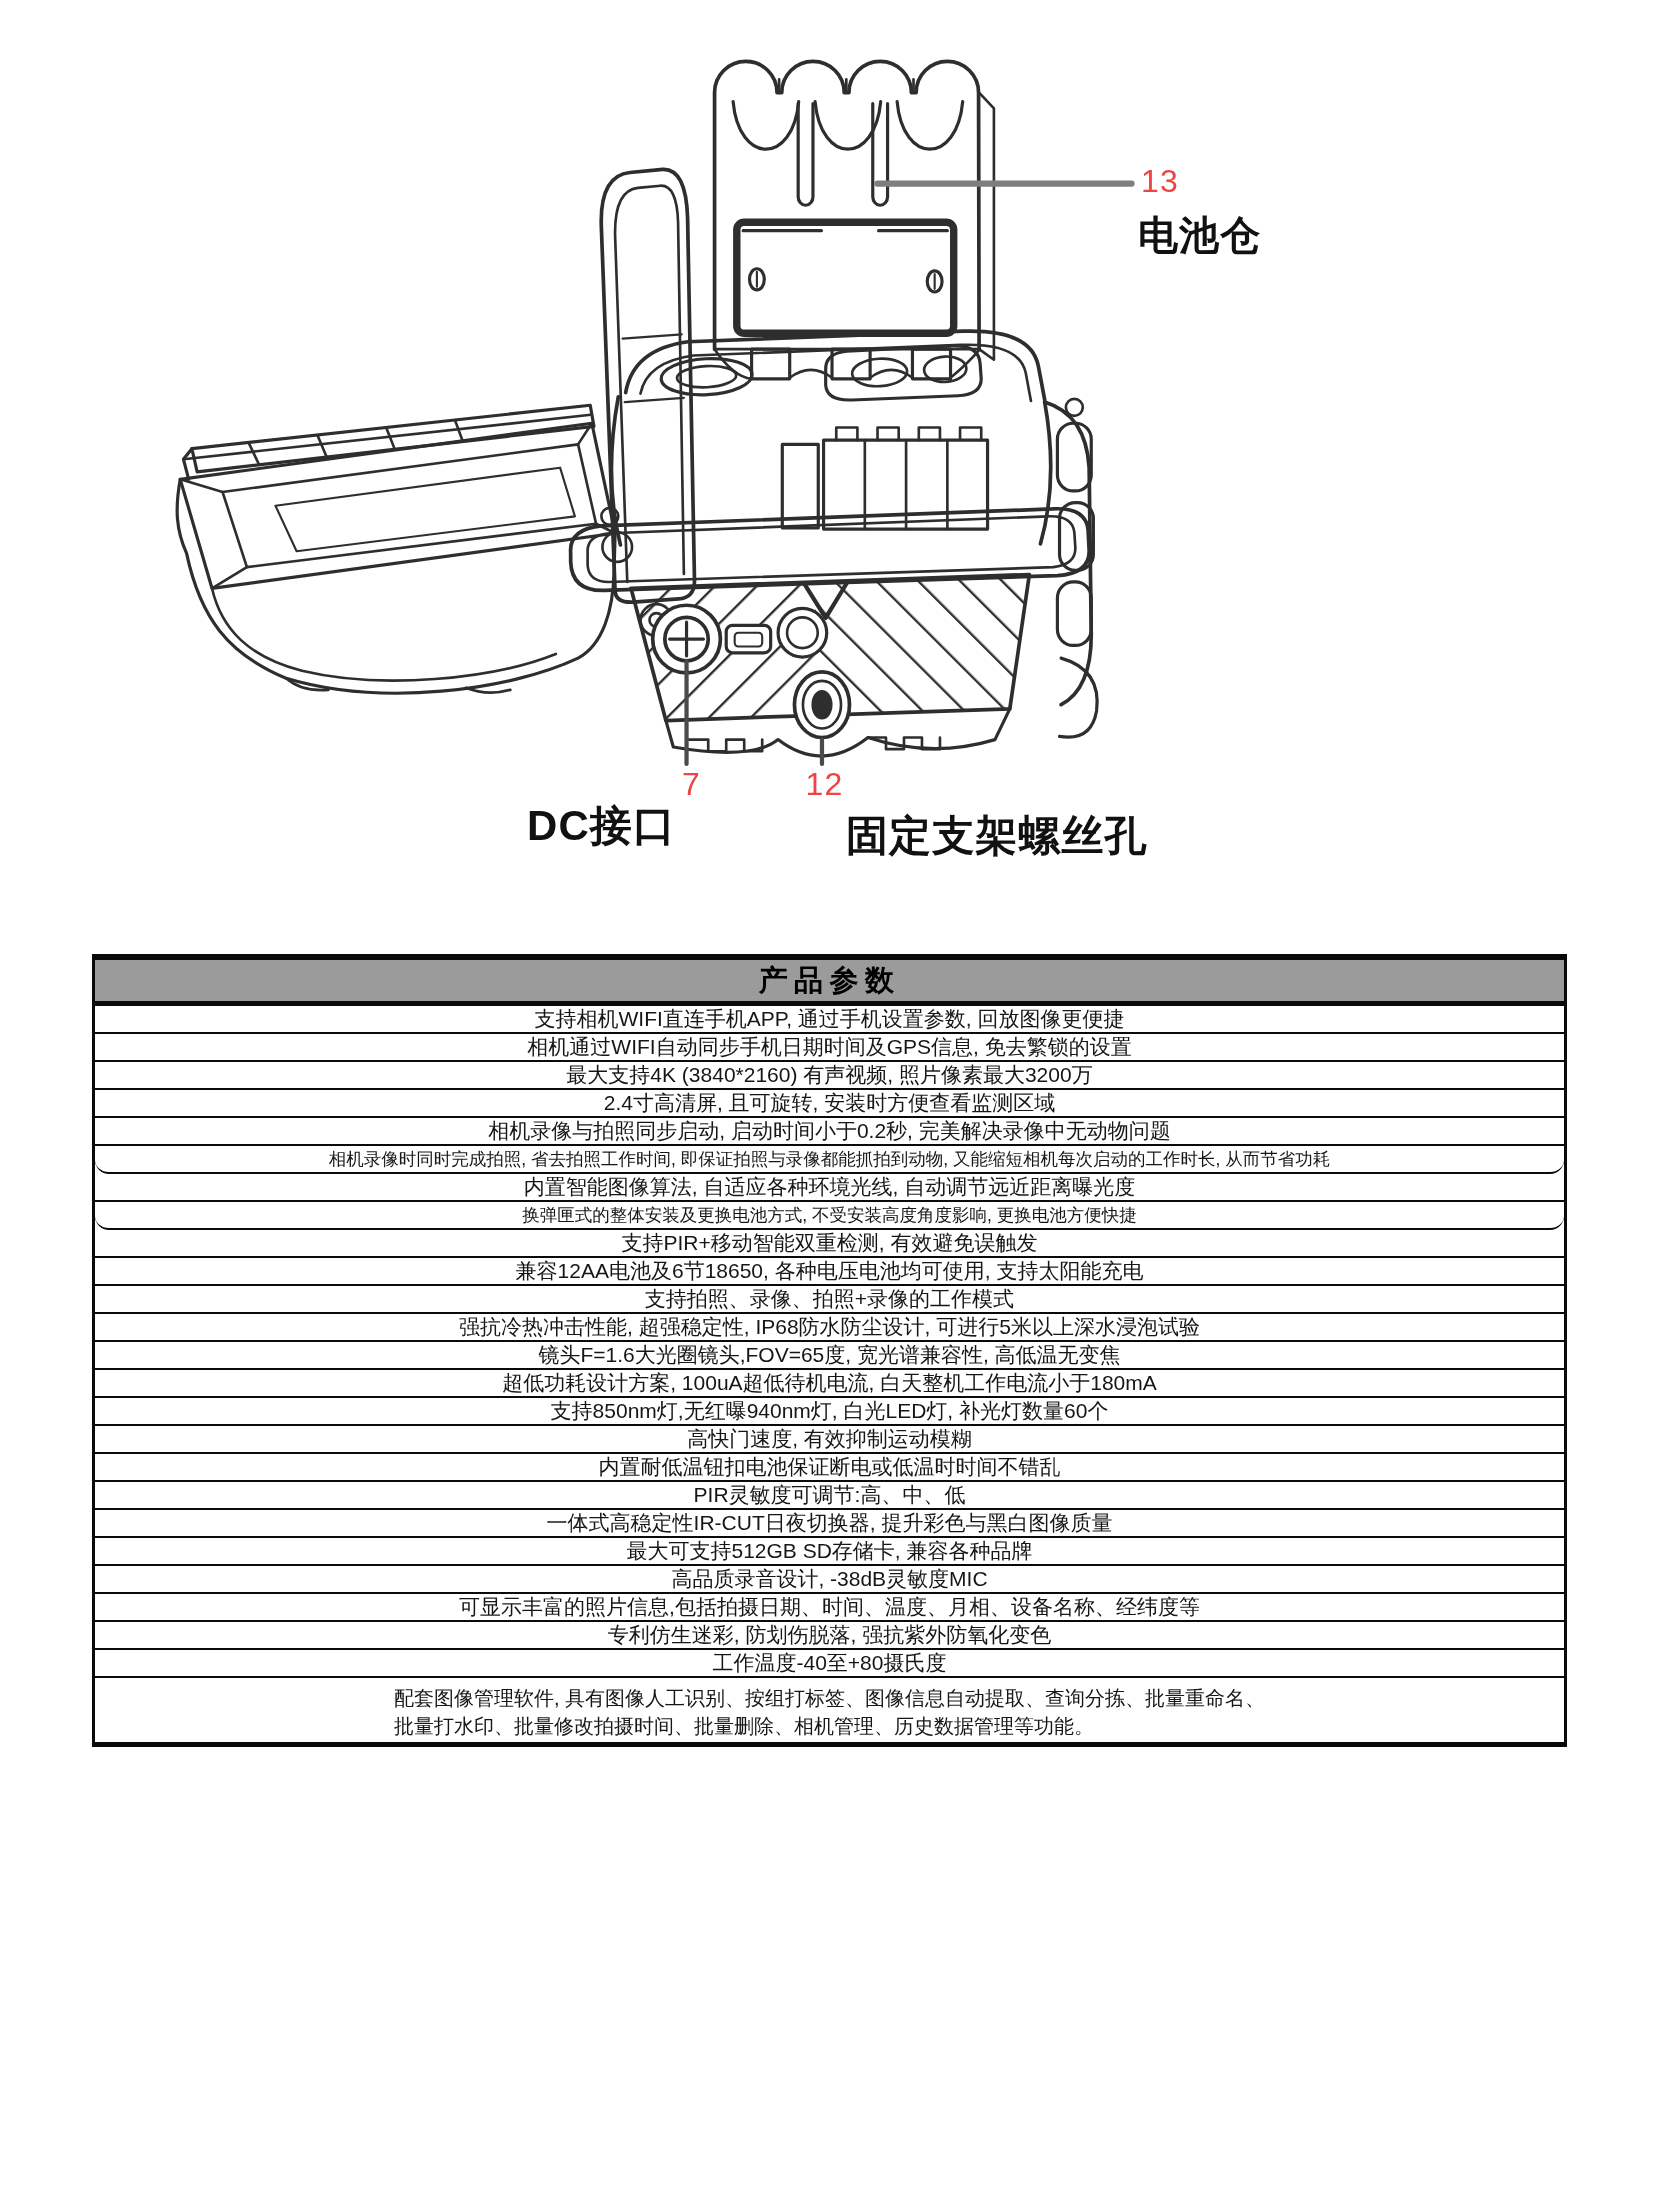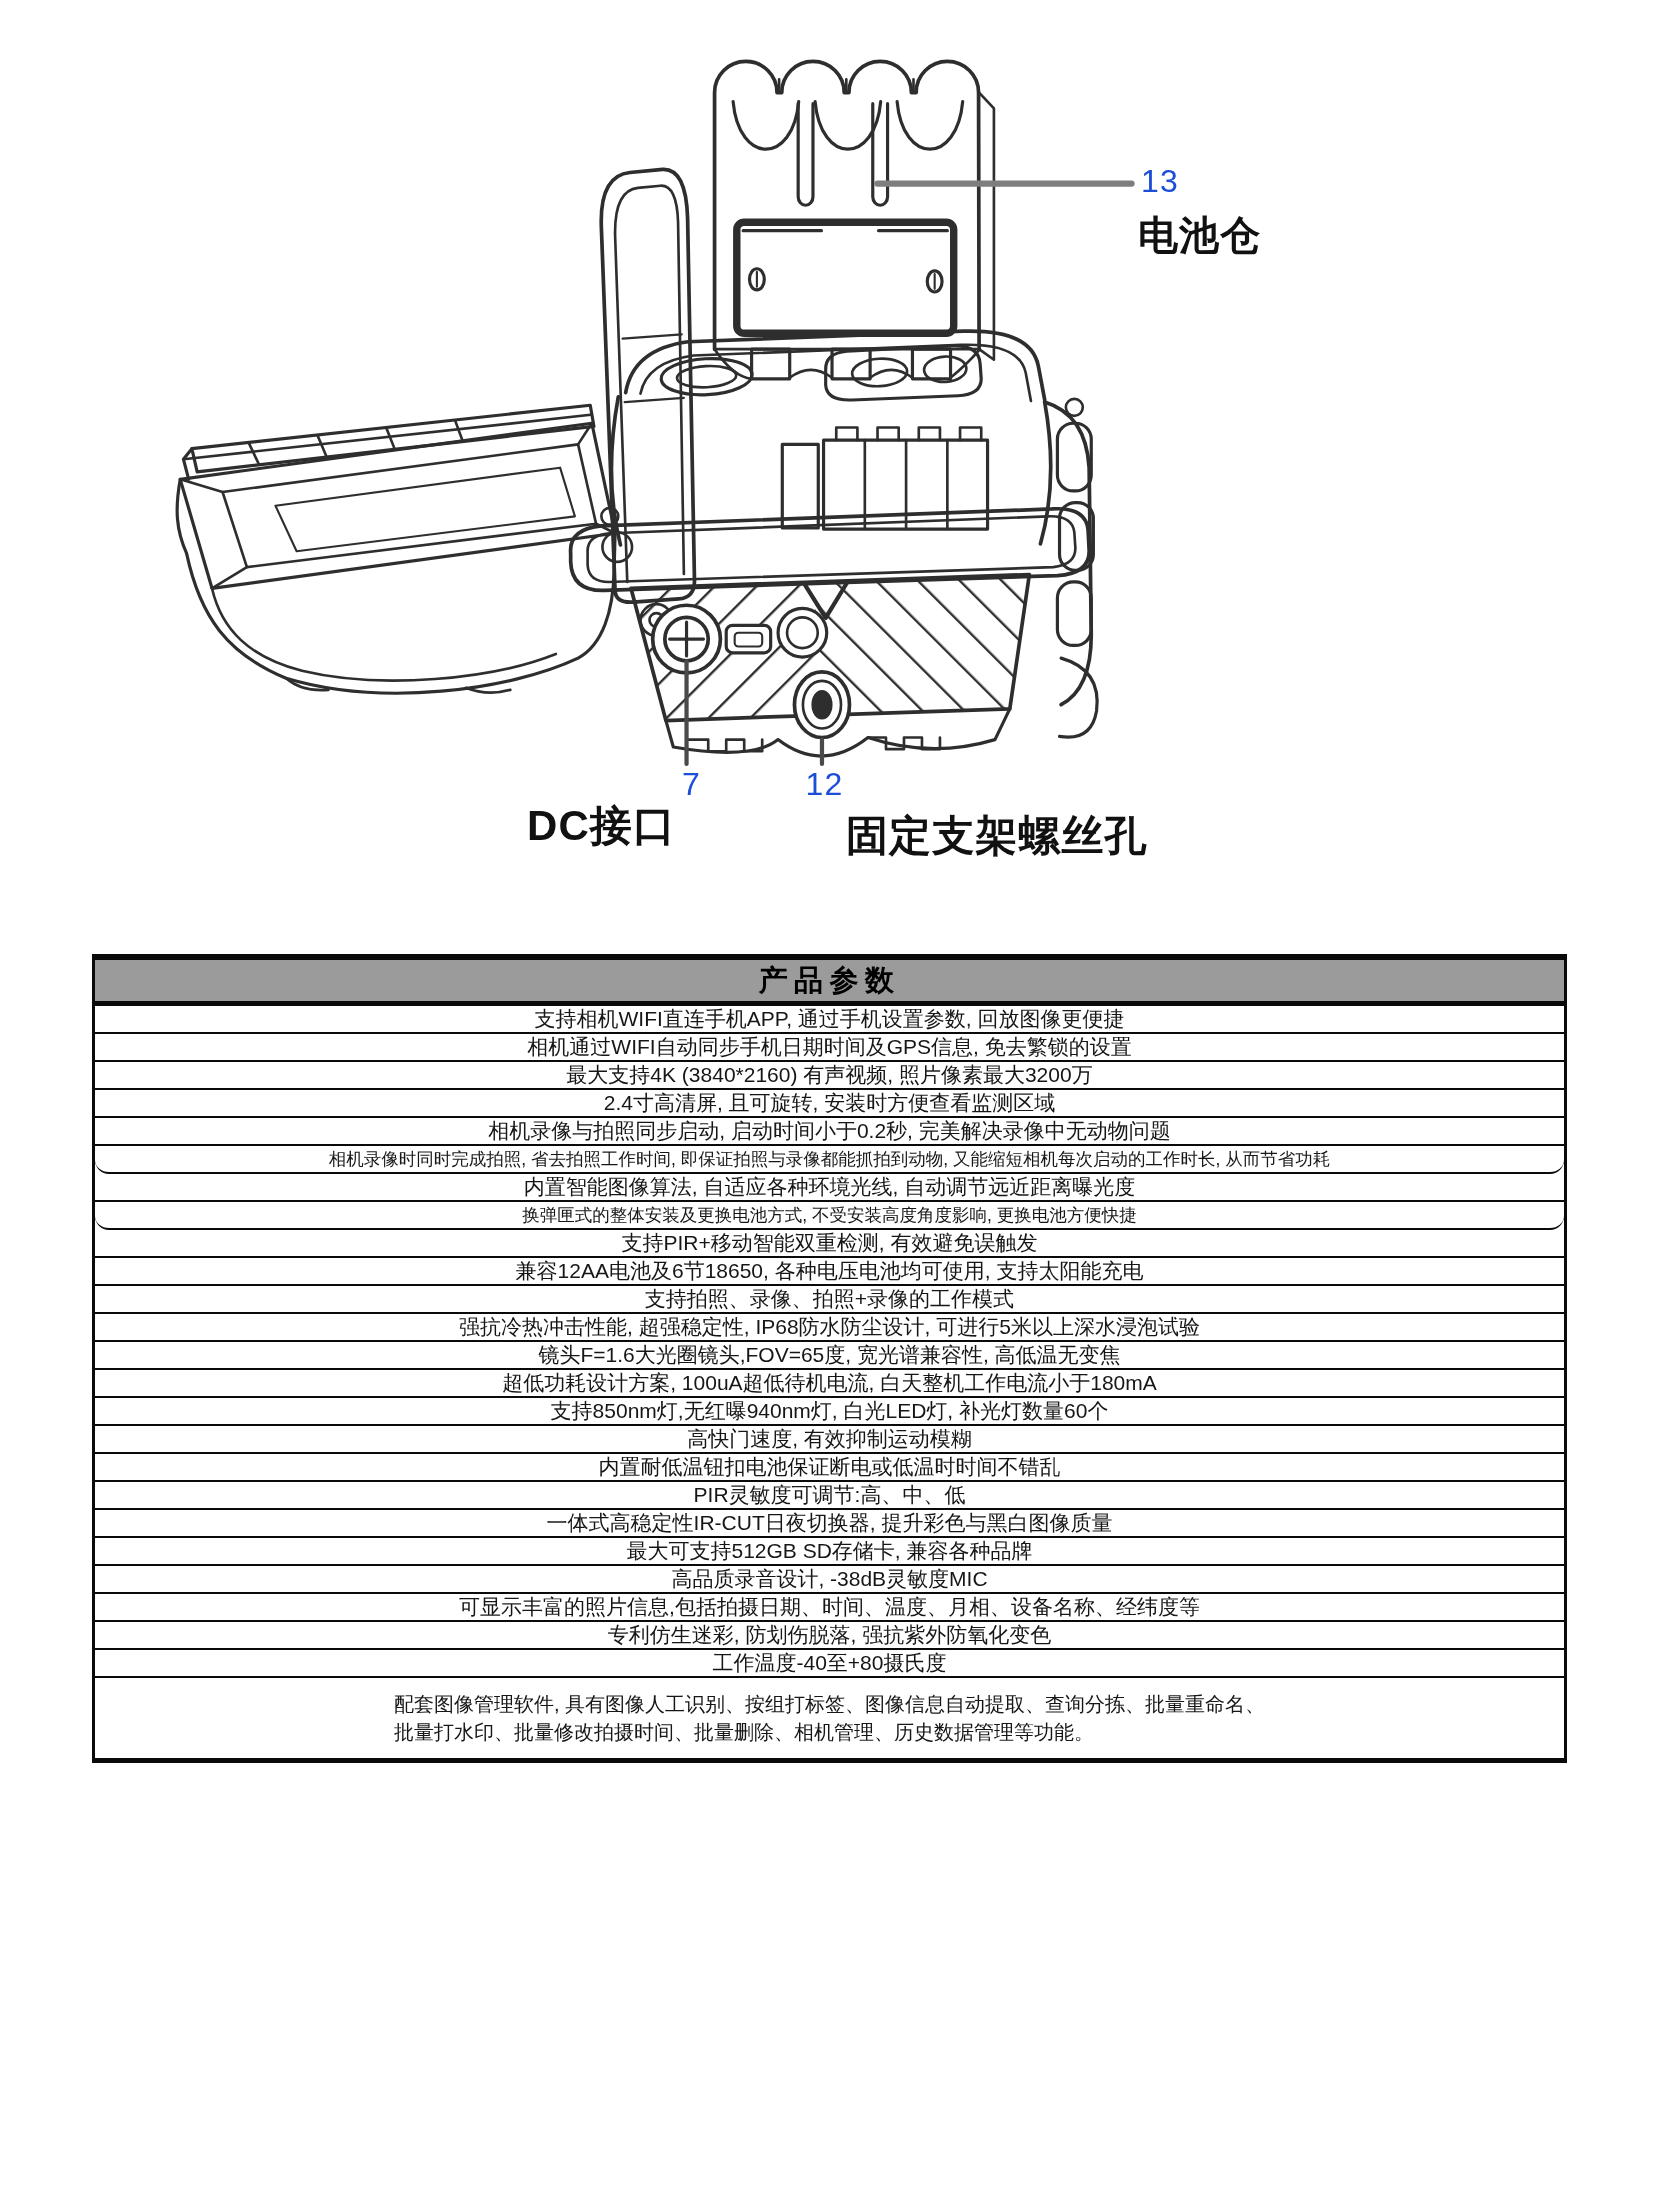--- a/index.html
+++ b/index.html
@@ -7,21 +7,21 @@
     position:relative;
     width:1654px;height:2205px;
     background:#ffffff;
     font-family:"Liberation Sans","DejaVu Sans",sans-serif;
     overflow:hidden;
   }
   
   .diagram{position:absolute;left:0;top:0;width:1654px;height:947px;}
   .diagram svg{position:absolute;left:0;top:0;}
   .callout-num{
-    position:absolute;color:#1d4ed8;font-size:32px;font-weight:500;
+    position:absolute;color:#ef4444;font-size:32px;font-weight:500;
     letter-spacing:1.1px;line-height:1;
   }
   .callout-label{
     position:absolute;color:#111;font-weight:bold;line-height:1.06;
     letter-spacing:1.1px;
   }
   #c13n{left:1141px;top:165px;}
   #c13l{left:1138px;top:214px;font-size:40px;}
   #c11n{left:665px;top:768px;width:53px;text-align:center;}
   #c12n{left:798px;top:768px;width:53px;text-align:center;}
@@ -41,22 +41,22 @@
     display:flex;align-items:center;justify-content:center;
     color:#000000;font-size:29px;font-weight:bold;letter-spacing:6.4px;
   }
   .spec-row{
     box-sizing:border-box;height:28px;border-bottom:2.1px solid #0a0a0a;
     display:flex;align-items:center;justify-content:center;
     font-size:21px;color:#161616;white-space:nowrap;
   }
   .spec-row.small{font-size:17.5px;border-radius:16px;}
   .spec-row.tall{
-    height:80px;border-bottom:none;display:block;text-align:center;
-    padding-top:13px;white-space:normal;
+    height:64px;border-bottom:none;display:block;text-align:center;
+    padding-top:7px;white-space:normal;
   }
   .spec-row.tall .block{
     display:inline-block;text-align:left;font-size:20px;line-height:27.5px;color:#161616;
   }
 </style>
 </head>
 <body>
 
 <div class="page">
 

